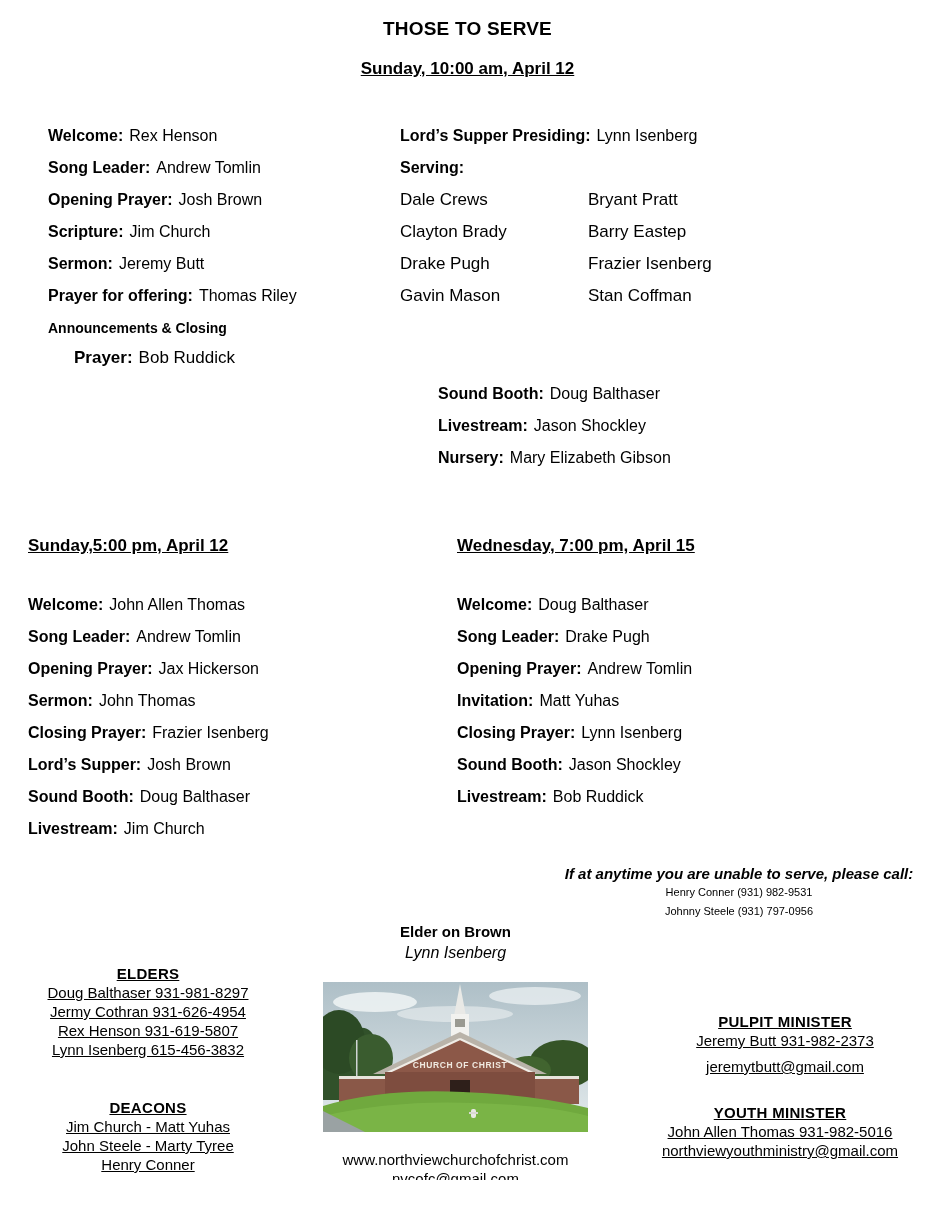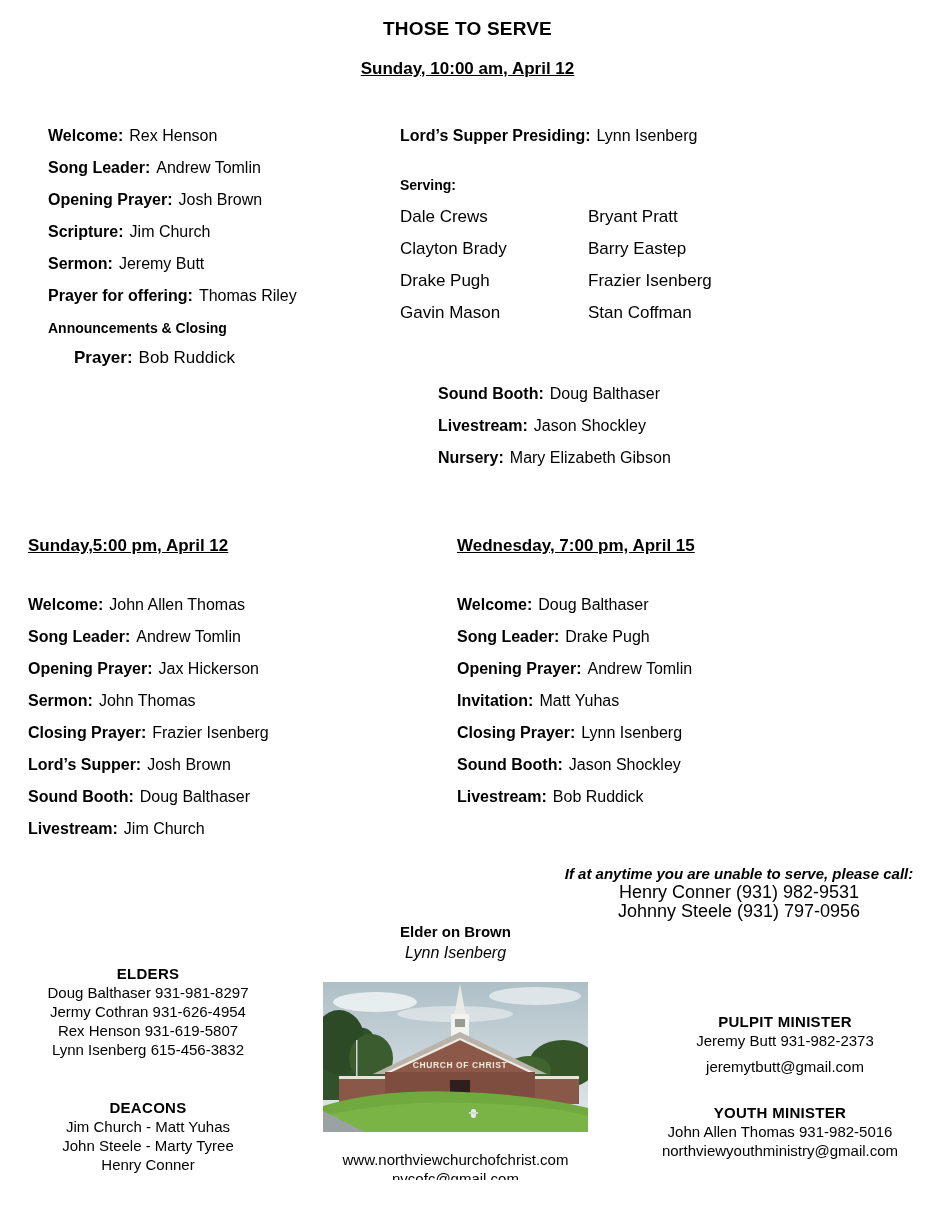--- a/index.html
+++ b/index.html
@@ -25,46 +25,46 @@
 
   
   .am-left  { left:48px;  top:120px; }
   .am-right { left:400px; top:120px; }
 
   .ann-line1 { font-weight:700; font-size:14px; line-height:32px; }
   .ann-line2 { padding-left:26px; font-size:17px; line-height:28px; white-space:nowrap; }
   .ann-line2 .lbl { font-weight:700; }
   .ann-line2 .val { margin-left:6px; }
 
-  .serving-heading { font-size:14px; font-weight:700; line-height:32px; margin-top:17px; }
+  .serving-heading { font-size:16px; font-weight:700; line-height:32px; }
   .serving-grid {
     display:grid; grid-auto-flow:column;
     grid-template-rows:repeat(4,32px);
     grid-template-columns:188px auto;
     font-size:17px;
   }
   .server-name { line-height:32px; white-space:nowrap; }
 
   .tech-block { left:438px; top:378px; }
 
   
   .pm-left  { left:28px;  top:530px; }
   .pm-right { left:457px; top:530px; }
   .pm-items { margin-top:27px; }
 
   
   .notice { left:560px; top:864px; width:358px; text-align:center; }
   .notice-heading { font-size:15px; font-weight:700; font-style:italic; line-height:19px; white-space:nowrap; }
-  .notice-line { font-size:18px; line-height:19px; }
+  .notice-line { font-size:11px; line-height:19px; }
 
   .elder-on-call { left:323px; top:922px; width:265px; text-align:center; }
   .eoc-heading { font-size:15px; font-weight:700; line-height:20px; }
   .eoc-name { font-size:16px; font-style:italic; line-height:21px; }
 
-  .group-block { text-align:center; }
+  .group-block { text-align:center;text-decoration:underline; }
   .group-heading { font-size:15px; font-weight:700; line-height:19px; letter-spacing:0.3px; }
   .group-line { font-size:15px; line-height:19px; white-space:nowrap; }
 
   .elders-block  { left:30px; top:964px;  width:236px; }
   .deacons-block { left:30px; top:1098px; width:236px; }
 
   .photo-wrap { left:323px; top:982px; width:265px; height:150px; }
   .photo-wrap svg { display:block; }
 
   .church-links { left:293px; top:1133px; width:325px; text-align:center;margin-top:17px; }

